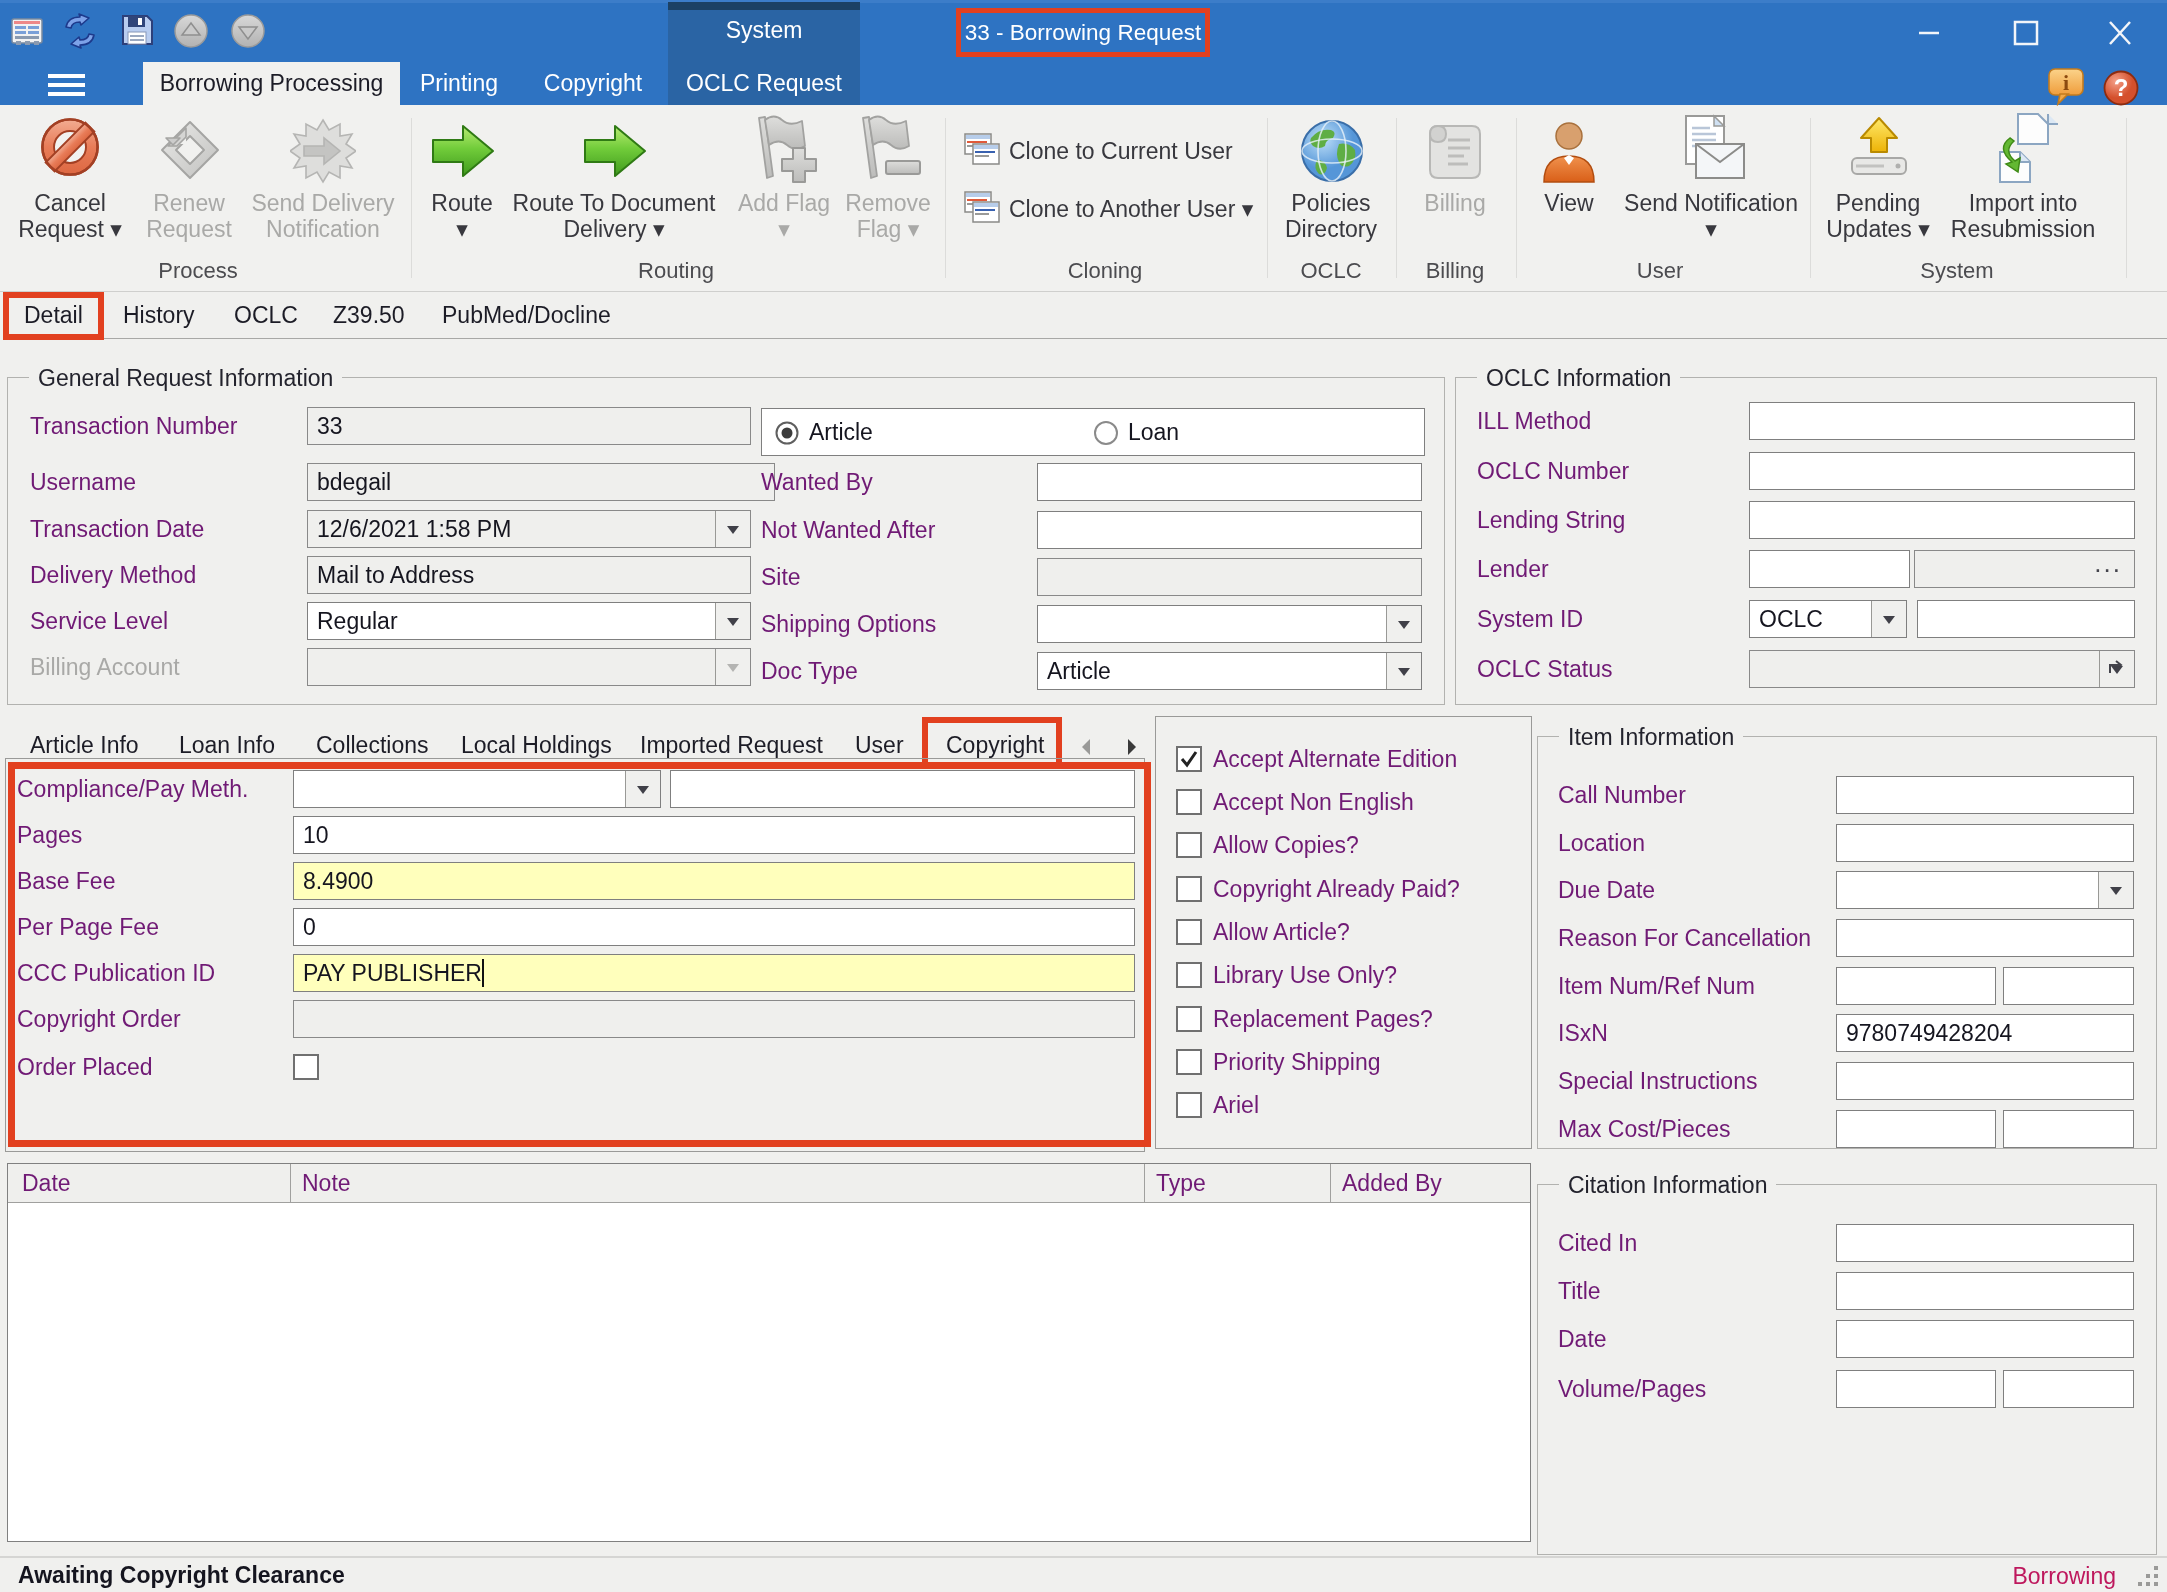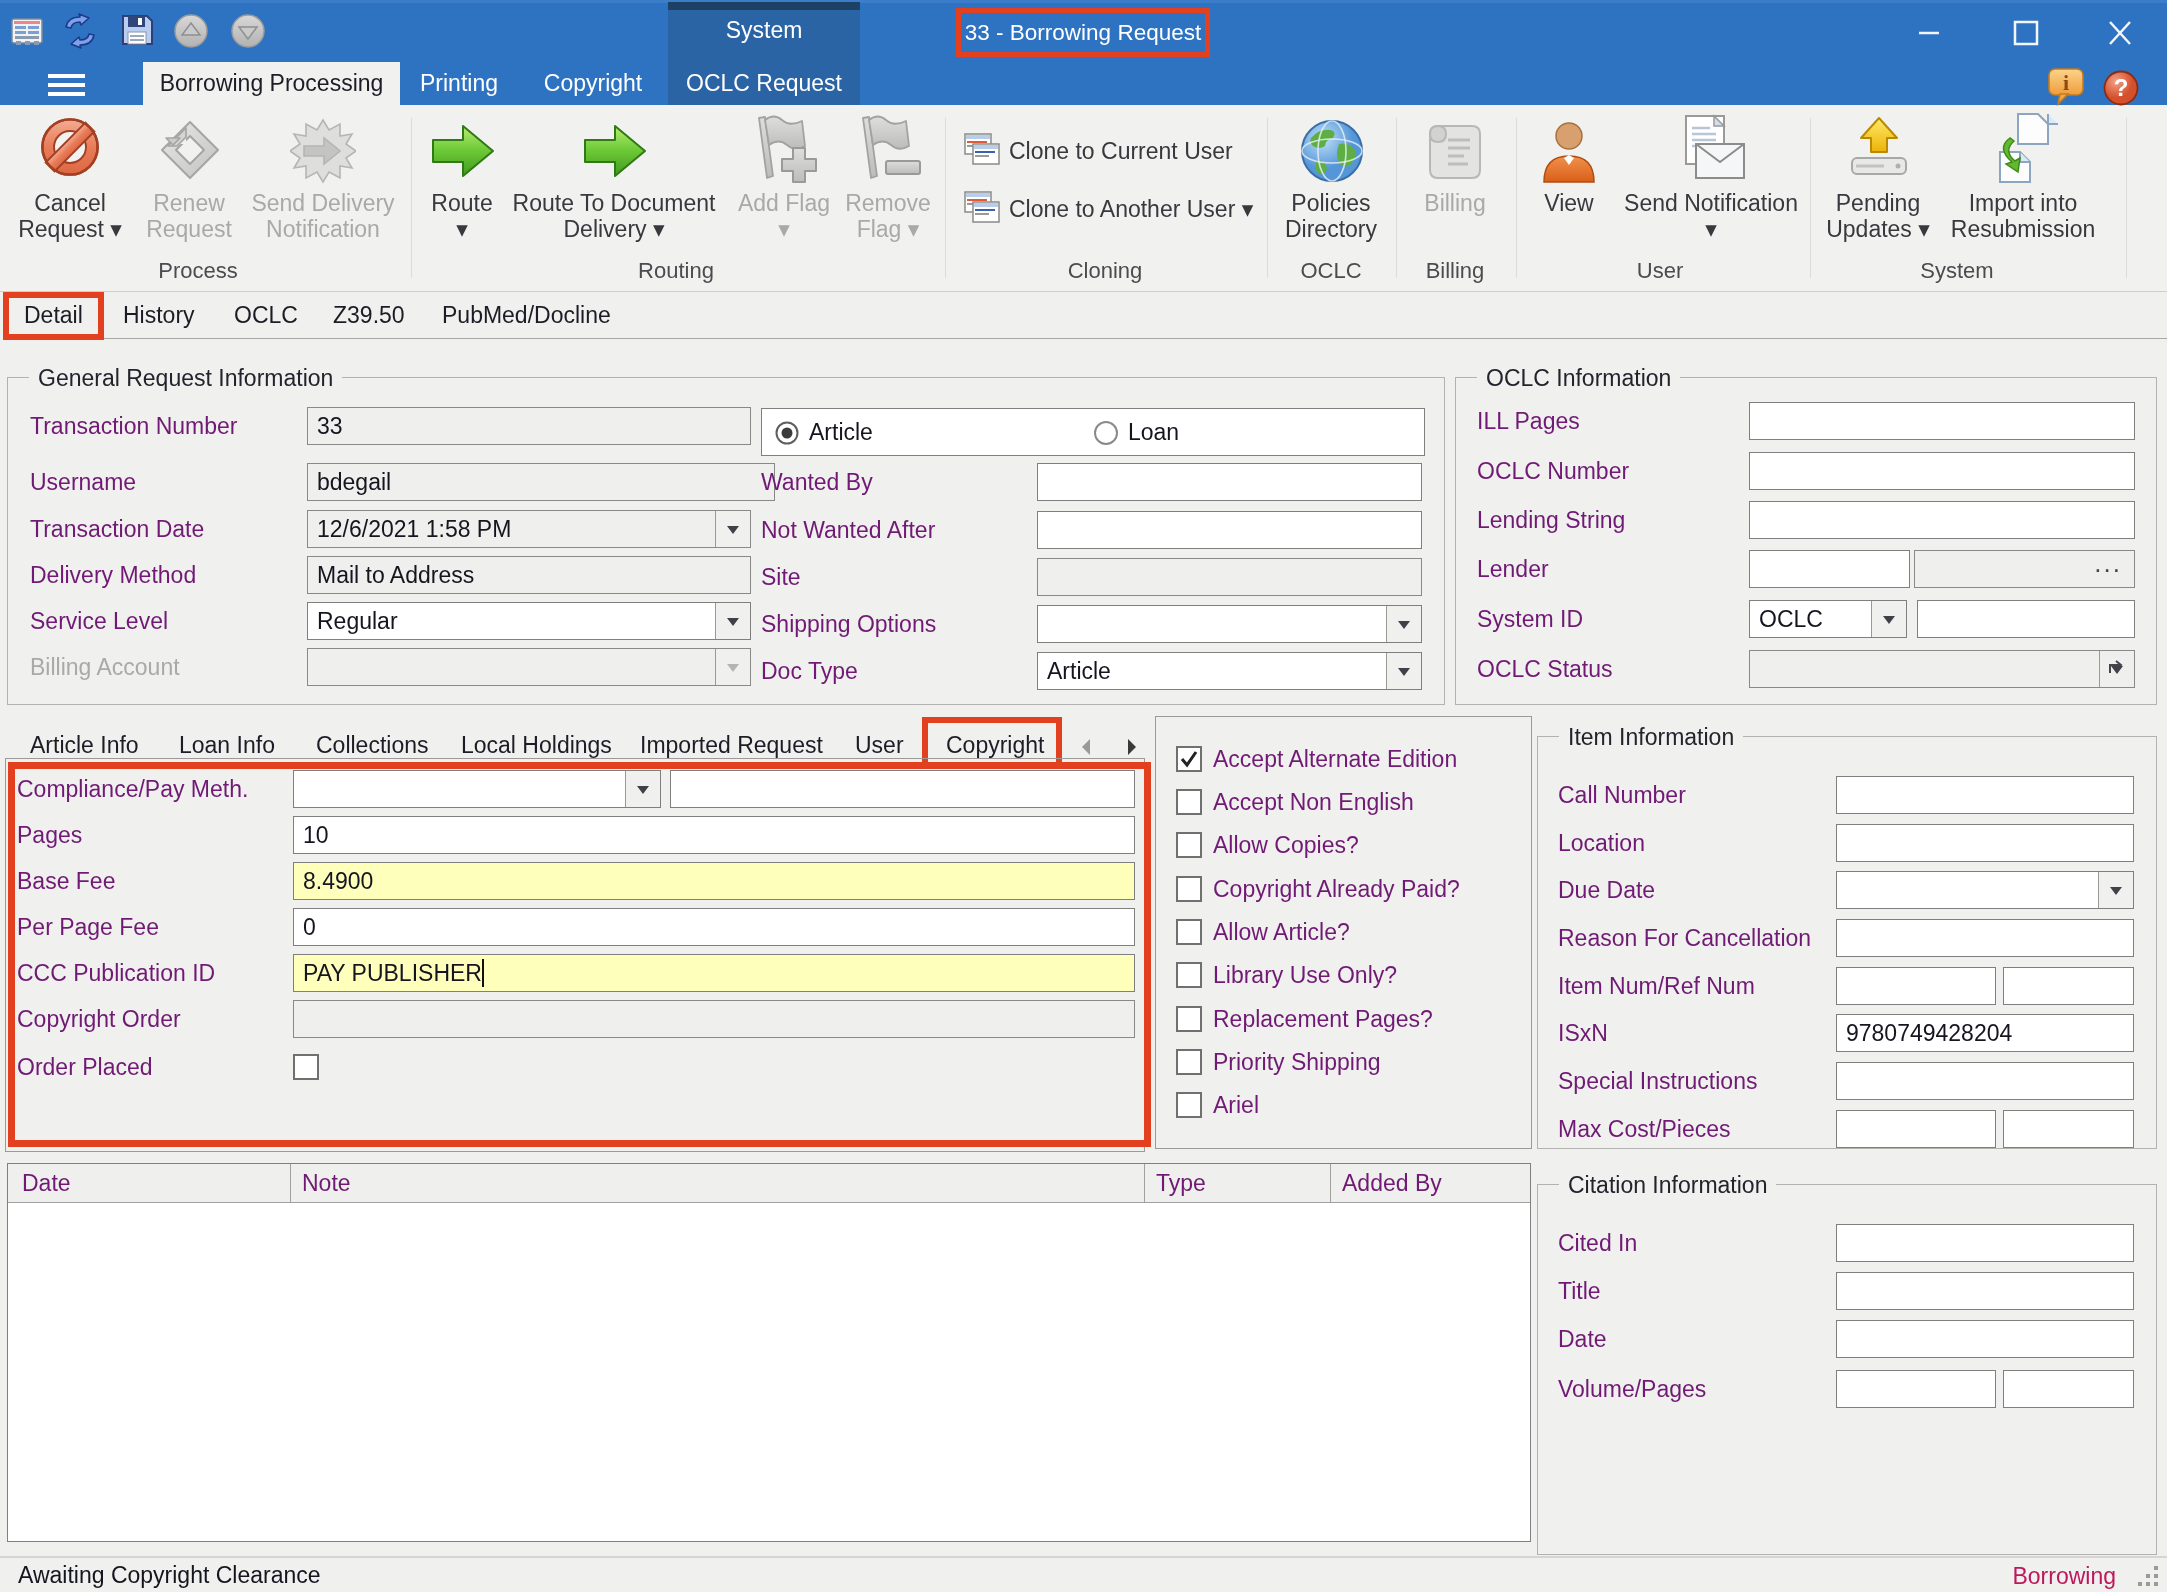--- a/index.html
+++ b/index.html
@@ -364,21 +364,21 @@
 <div class="lbl" style="left:761px;top:605px">Shipping Options</div>
 <div class="inp" style="left:1037px;top:605px;width:385px">
       <div class="dd"></div>
     </div>
 <div class="lbl" style="left:761px;top:652px">Doc Type</div>
 <div class="inp" style="left:1037px;top:652px;width:385px">Article<div class="dd"></div></div>
 
 <div class="grp" style="left:1455px;top:377px;width:702px;height:328px">
       <span>OCLC Information</span>
     </div>
-<div class="lbl" style="left:1477px;top:402px">ILL Pages</div>
+<div class="lbl" style="left:1477px;top:402px">ILL Method</div>
 <div class="inp" style="left:1749px;top:402px;width:386px"></div>
 <div class="lbl" style="left:1477px;top:452px">OCLC Number</div>
 <div class="inp" style="left:1749px;top:452px;width:386px"></div>
 <div class="lbl" style="left:1477px;top:501px">Lending String</div>
 <div class="inp" style="left:1749px;top:501px;width:386px"></div>
 <div class="lbl" style="left:1477px;top:550px">Lender</div>
 <div class="inp" style="left:1749px;top:550px;width:161px"></div>
 <div class="inp ro" style="left:1914px;top:550px;width:221px;color:#44444c">
       <span style="position:absolute;right:12px;top:-6px;font-size:26px;letter-spacing:2px">...</span>
     </div>
@@ -489,21 +489,21 @@
 <div class="lbl" style="left:1558px;top:1272px">Title</div>
 <div class="inp" style="left:1836px;top:1272px;width:298px"></div>
 <div class="lbl" style="left:1558px;top:1320px">Date</div>
 <div class="inp" style="left:1836px;top:1320px;width:298px"></div>
 <div class="lbl" style="left:1558px;top:1370px">Volume/Pages</div>
 <div class="inp" style="left:1836px;top:1370px;width:160px"></div>
 <div class="inp" style="left:2003px;top:1370px;width:131px"></div>
 
 <div class="abs" style="left:0;top:1556px;width:2167px;height:2px;background:#d5d5d3"></div>
 <div class="abs" style="left:0;top:1558px;width:2167px;height:34px;background:#f0f0ee"></div>
-<div class="abs" style="left:18px;top:1560px;font-size:23px;font-weight:normal;color:#15151f;line-height:30px">Awaiting Copyright Clearance</div>
+<div class="abs" style="left:18px;top:1560px;font-size:23px;font-weight:bold;color:#15151f;line-height:30px">Awaiting Copyright Clearance</div>
 <div class="abs" style="left:1958px;top:1562px;width:158px;font-size:23px;color:#be185d;line-height:28px;text-align:right">Borrowing</div>
 <svg class="abs" style="left:2138px;top:1566px" width="24" height="24" viewBox="0 0 24 24">
 <g fill="#9a9a98">
         <rect x="16" y="0" width="4" height="4"></rect>
         <rect x="16" y="8" width="4" height="4"></rect>
         <rect x="16" y="16" width="4" height="4"></rect>
         <rect x="8" y="8" width="4" height="4"></rect>
         <rect x="8" y="16" width="4" height="4"></rect>
         <rect x="0" y="16" width="4" height="4"></rect>
       </g>

